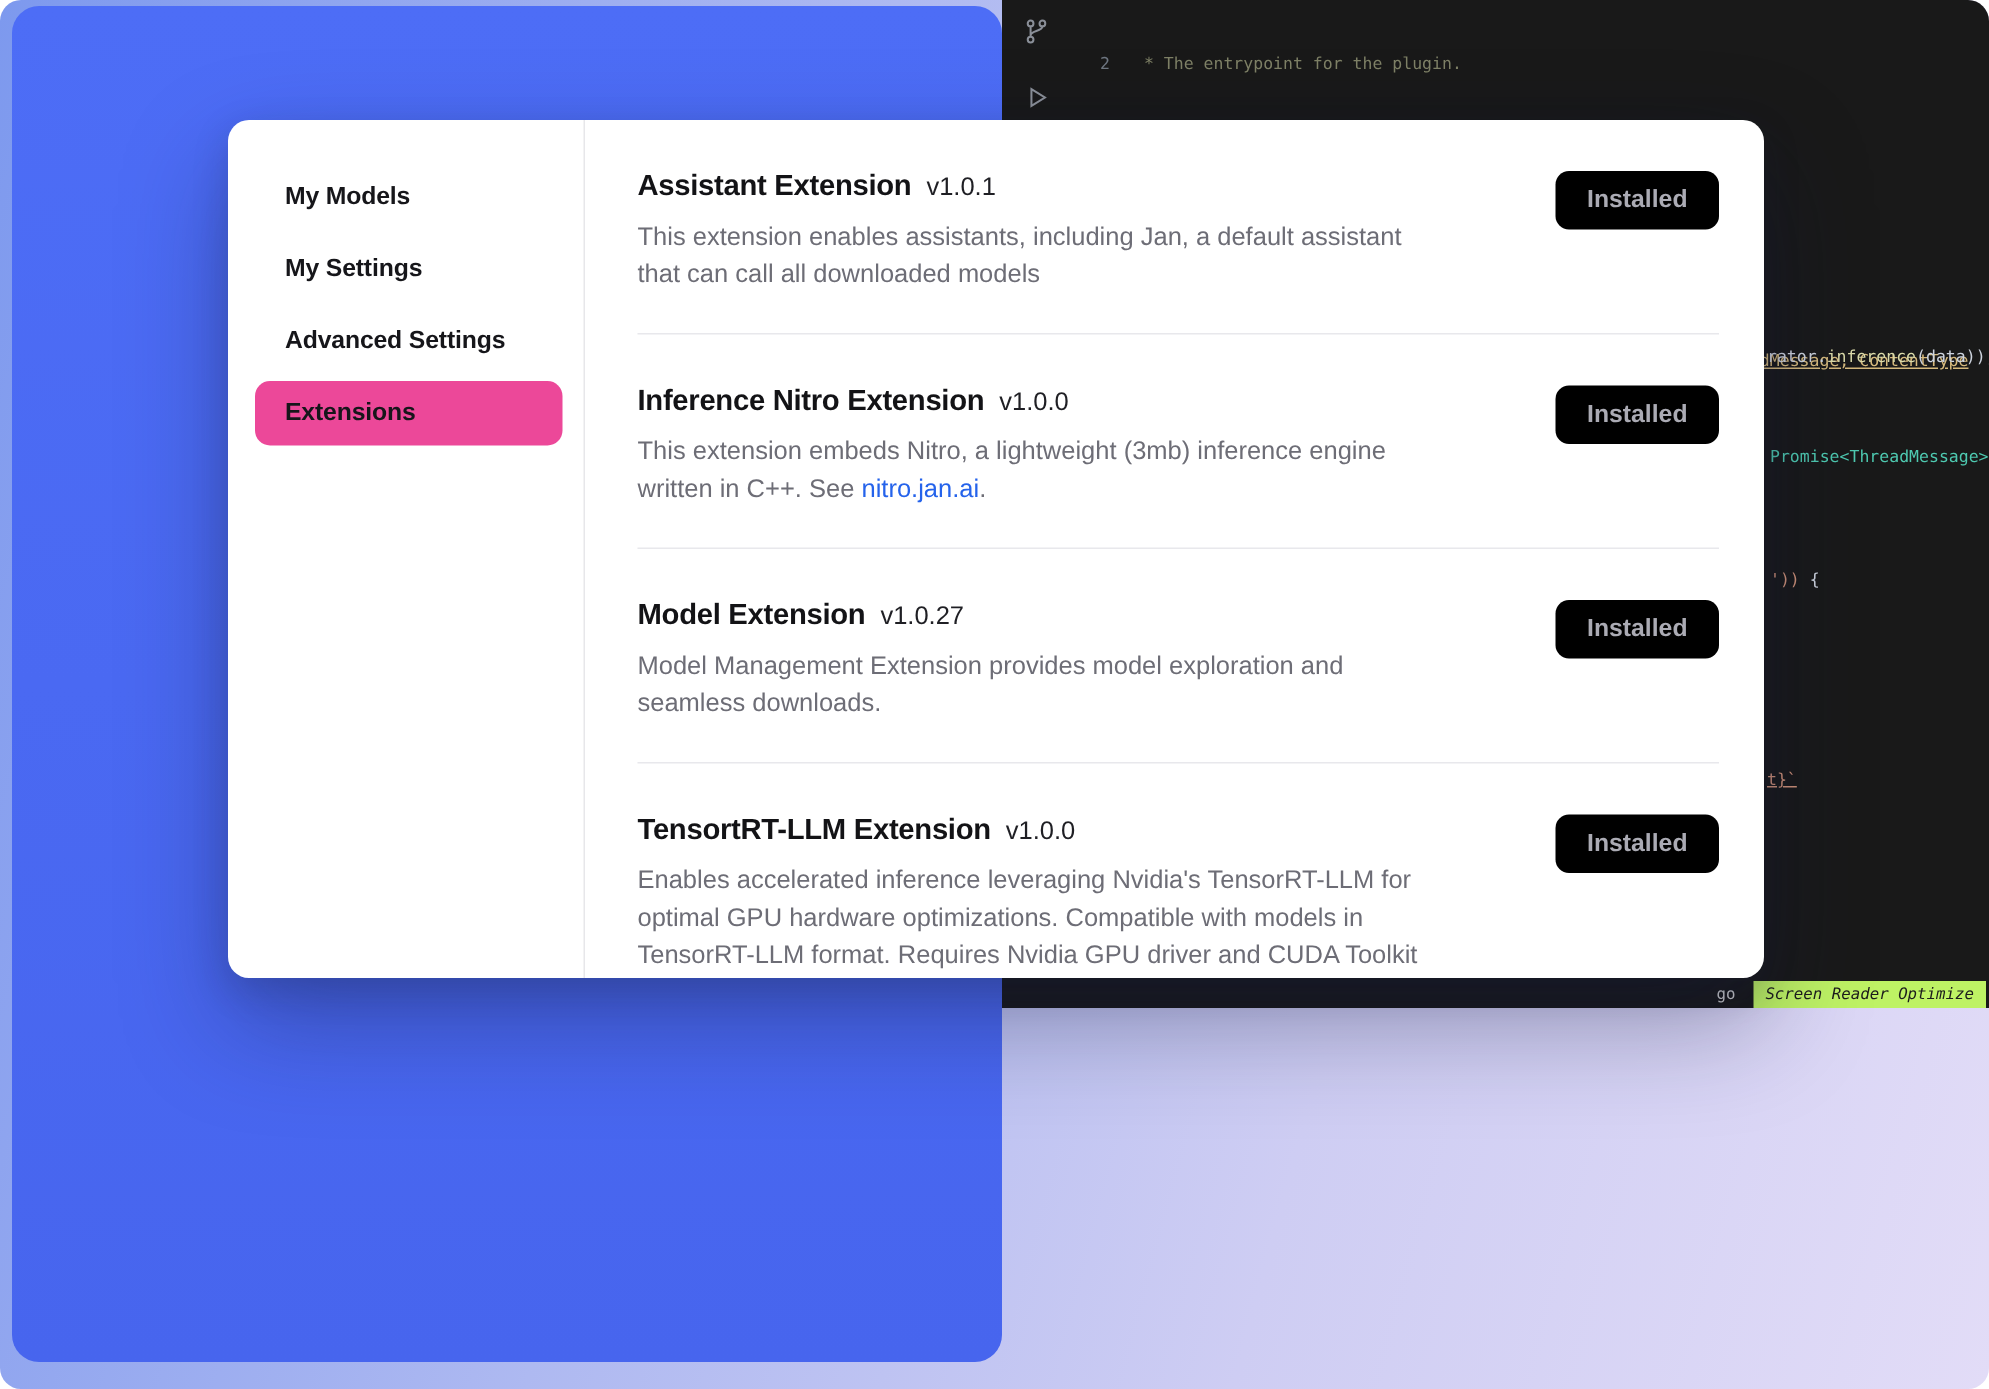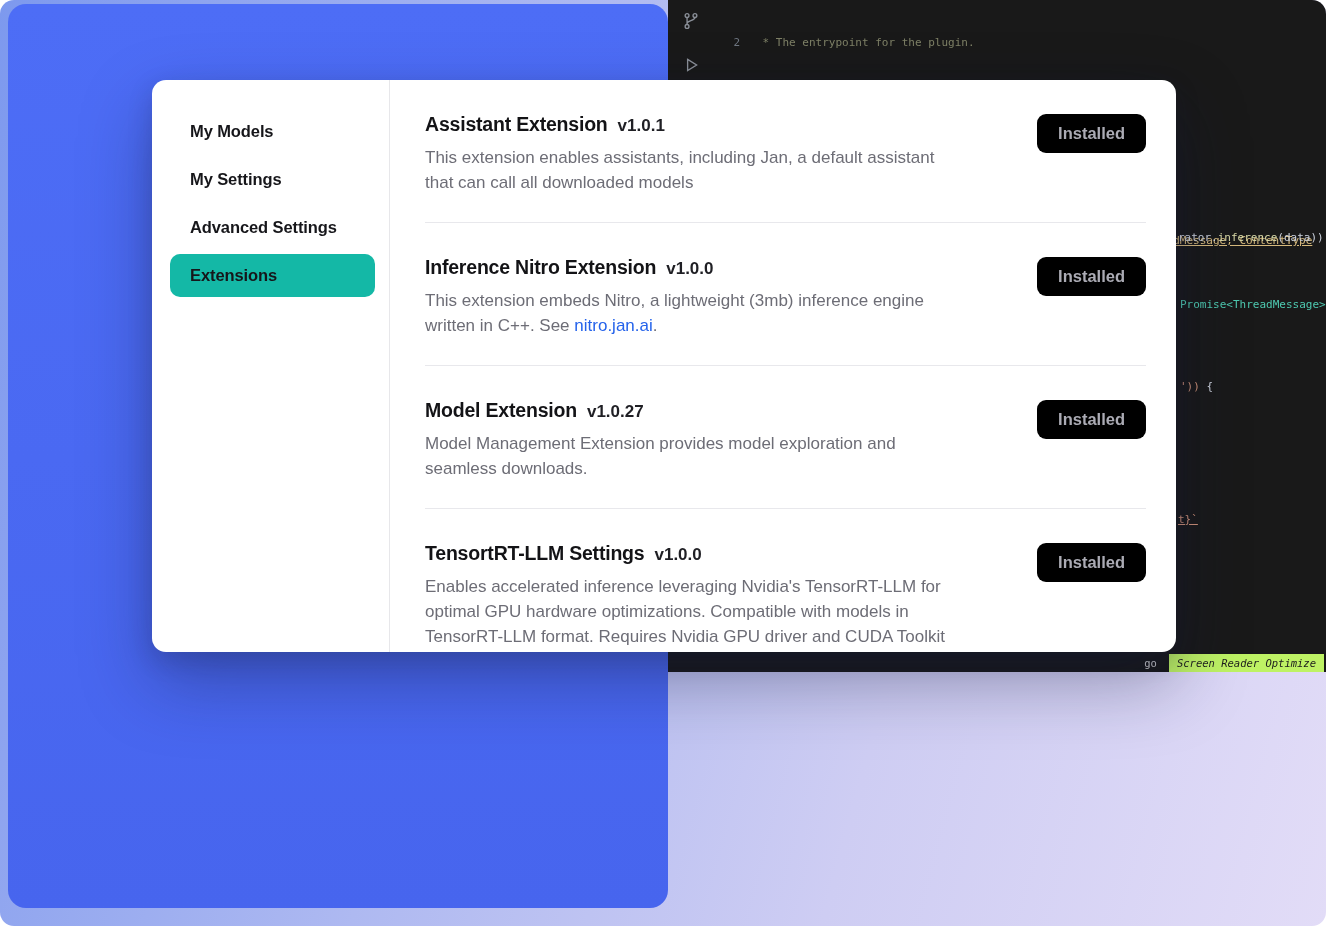--- a/index.html
+++ b/index.html
@@ -55,30 +55,30 @@
   .card {
     position:absolute; left:152px; top:80px; width:1024px; height:572px;
     background:#ffffff; border-radius:14px; display:flex; overflow:hidden;
     box-shadow:0 30px 70px rgba(20,25,60,.35), 0 8px 24px rgba(20,25,60,.18);
   }
   .sidebar { width:238px; flex:0 0 238px; border-right:1px solid #e7e7ea; padding:30px 14px 0 18px; }
   .nav-item {
     padding:12px 20px; border-radius:10px; margin-bottom:5px; cursor:pointer;
     font-size:16.5px; font-weight:700; color:#16161a; letter-spacing:-0.1px;
   }
-  .nav-item.active { background:#14b8a6; }
+  .nav-item.active { background:#ec4899; }
 
   .content { flex:1; padding:0 30px 0 35px; }
   .ext-block { display:flex; justify-content:space-between; align-items:flex-start; padding:33px 0 27px;gap:36px; }
   .ext-block.manual { padding:36px 0 0; }
   .divider { border-top:1px solid #e8e8ec; }
   .ext-text { max-width:600px; }
   .ext-title-row { display:flex; align-items:baseline; gap:10px; }
   .ext-name { font-size:19.5px; font-weight:700; color:#131316; letter-spacing:-0.2px; }
-  .ext-version { font-size:17px; font-weight:700; color:#1f1f24; }
+  .ext-version { font-size:17px; font-weight:400; color:#1f1f24; }
   .ext-desc { margin-top:9px; font-size:17px; line-height:25px; color:#6d6d76; white-space:pre-line; }
   .link { color:#2563eb; cursor:pointer; text-decoration:none; }
 
   .btn {
     border:none; border-radius:9px; font-family:"Liberation Sans", sans-serif;
     font-size:16.5px; font-weight:600; padding:10px 21px; margin-top:1px; white-space:nowrap;
   }
   .btn-installed { background:#000000; color:#ababb4; }
   .btn-select { background:#eef1f6; color:#2b6fe4; cursor:pointer; }
 </style>
@@ -189,21 +189,21 @@
 seamless downloads.</p>
         </div>
         <button class="btn btn-installed">Installed</button>
       </section>
 
       <div class="divider"></div>
 
       <section class="ext-block">
         <div class="ext-text">
           <div class="ext-title-row">
-            <h2 class="ext-name">TensortRT-LLM Settings</h2>
+            <h2 class="ext-name">TensortRT-LLM Extension</h2>
             <span class="ext-version">v1.0.0</span>
           </div>
           <p class="ext-desc">Enables accelerated inference leveraging Nvidia's TensorRT-LLM for
 optimal GPU hardware optimizations. Compatible with models in
 TensorRT-LLM format. Requires Nvidia GPU driver and CUDA Toolkit
 installation.</p>
         </div>
         <button class="btn btn-installed">Installed</button>
       </section>
 

